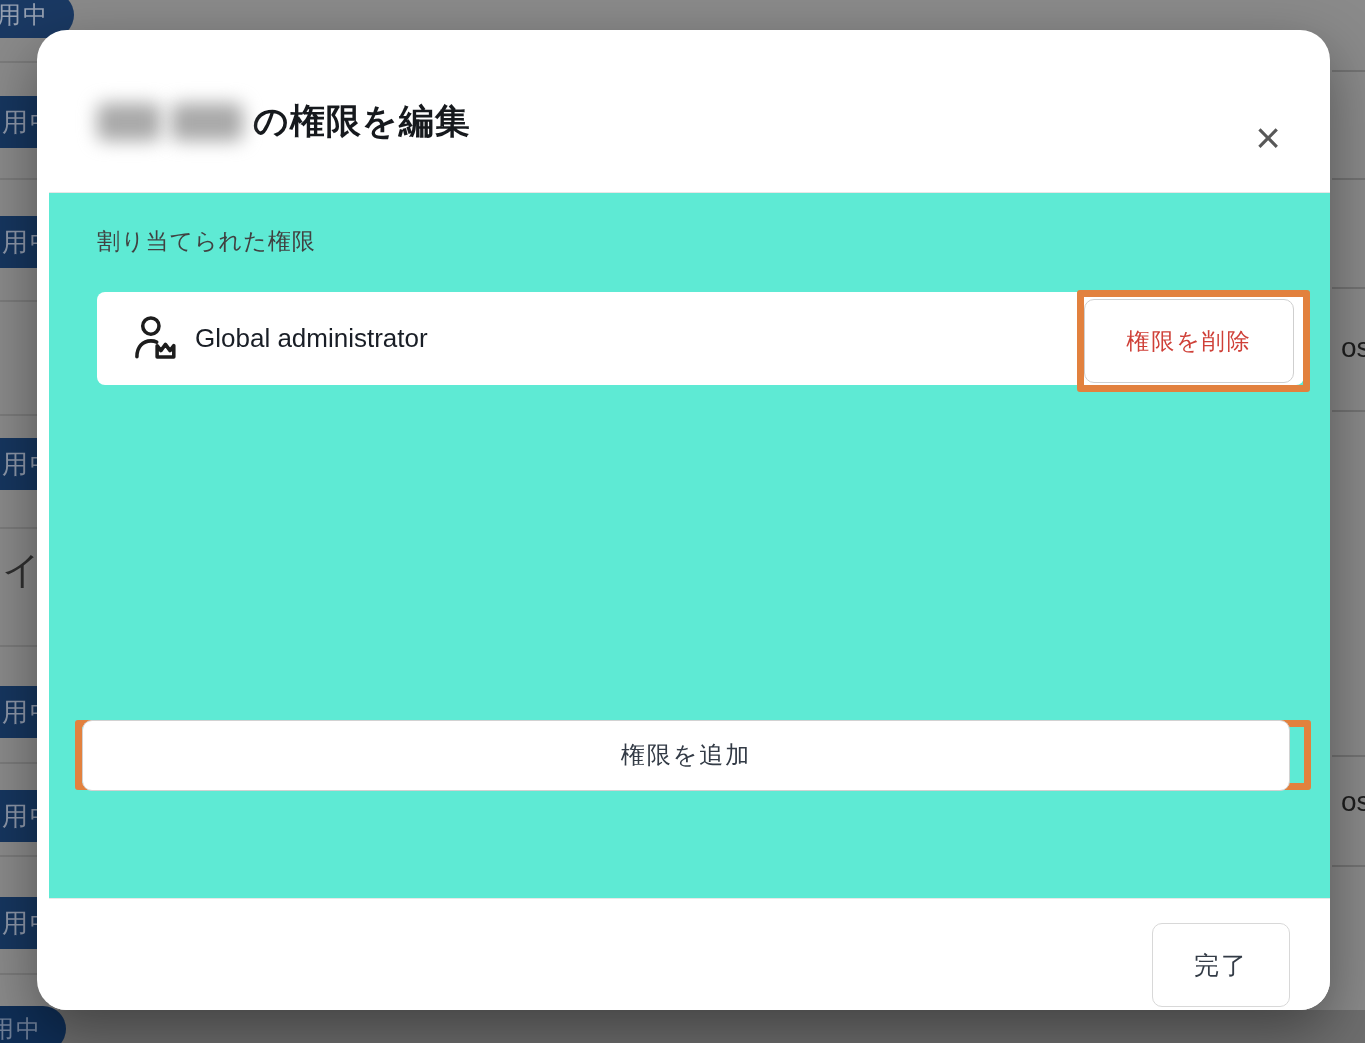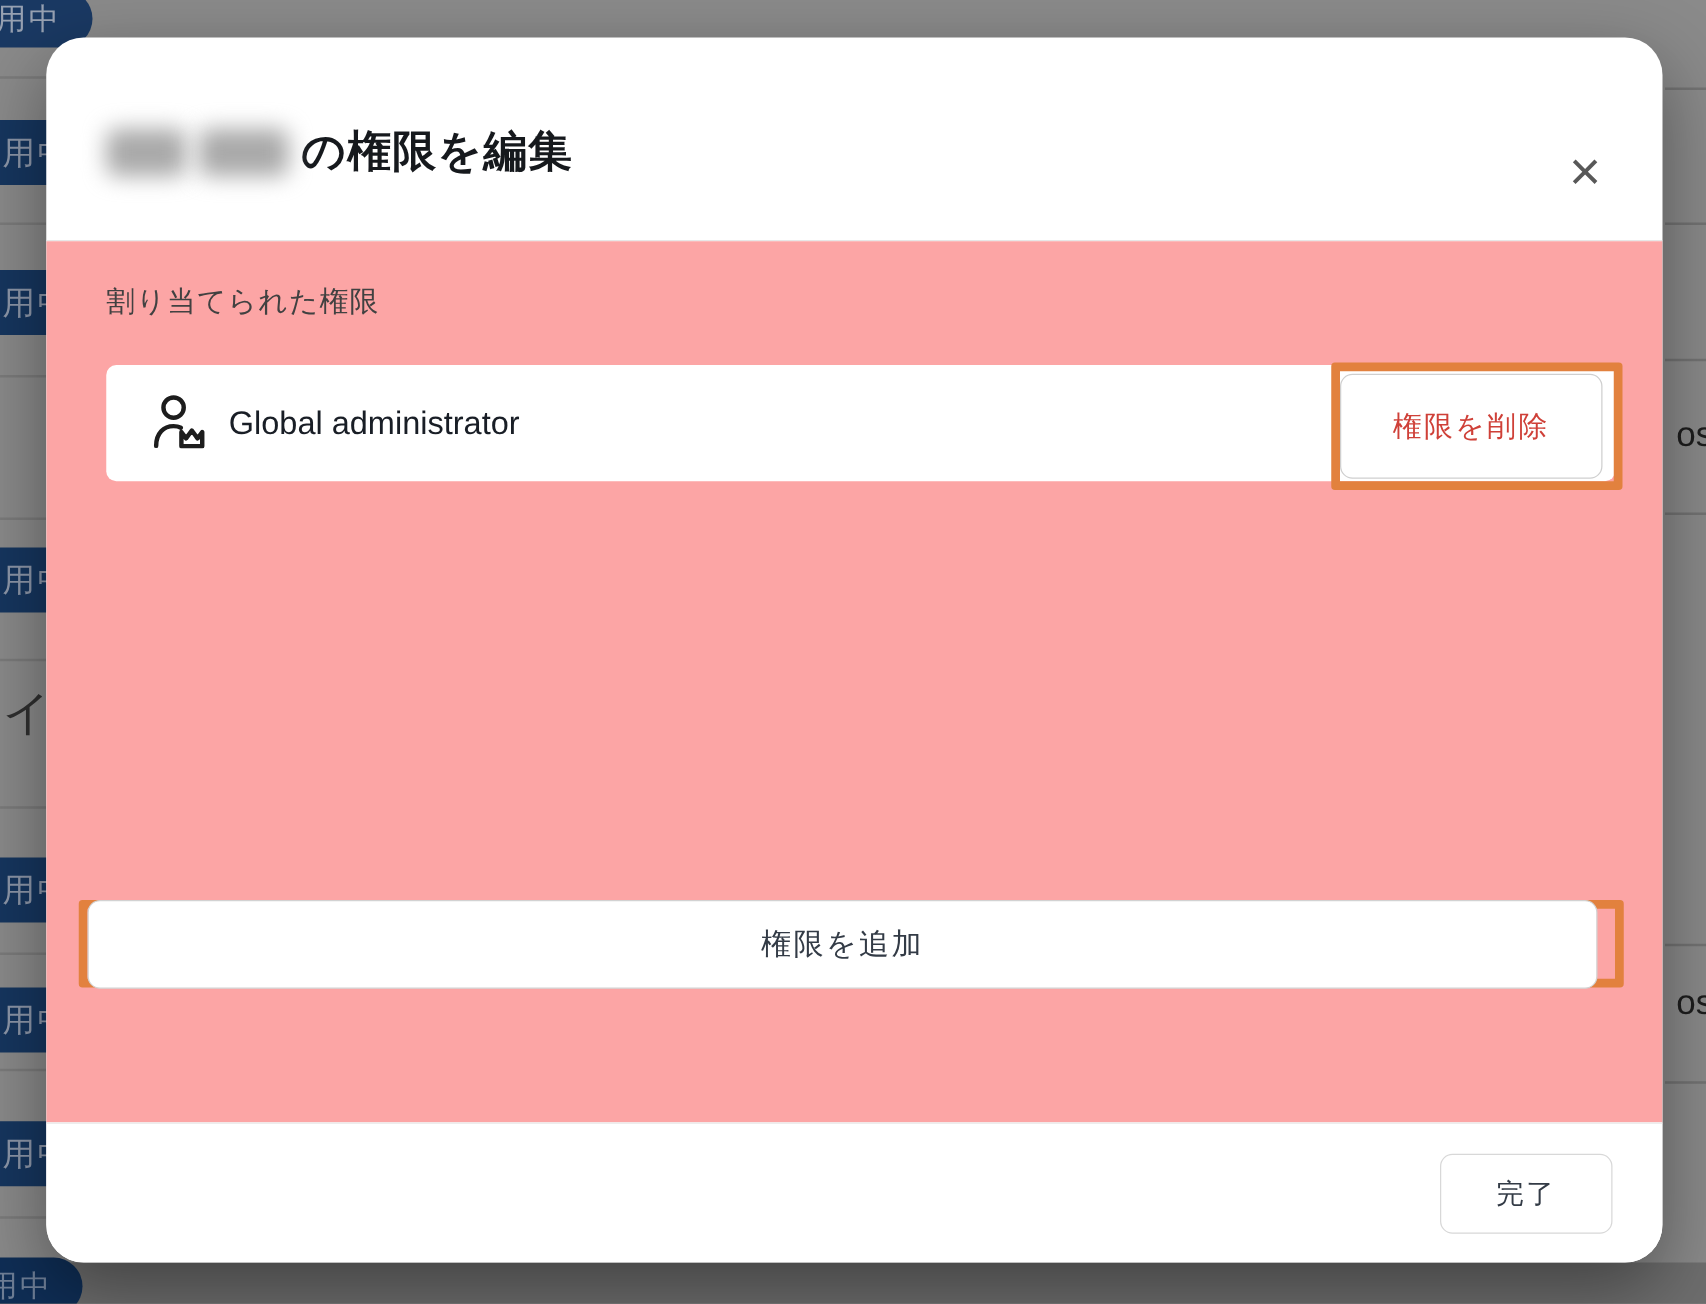--- a/index.html
+++ b/index.html
@@ -28,33 +28,33 @@
     padding-left:6px;justify-content:center;background:#0f2e56;color:#6f7f97;font-size:24px;}
   .bg-char{position:absolute;left:2px;top:545px;font-size:38px;color:#2f2f2f;}
   .bg-rtext{position:absolute;left:1341px;font-size:28px;color:#1d1d1d;white-space:nowrap;}
   .bg-bottomstrip{position:absolute;left:0;top:1010px;width:1365px;height:33px;background:#6e6e6e;}
   .bg-bottomrow{position:absolute;left:0;top:1010px;width:1365px;height:33px;}
 
   
   .modal{
     position:absolute;left:37px;top:30px;width:1293px;height:980px;
     background:#fff;border-radius:30px;box-shadow:0 22px 60px rgba(0,0,0,.40);
-    display:flex;flex-direction:column;overflow:hidden;
+    display:flex;flex-direction:column;overflow:hidden;padding-left:12px;
   }
   .modal-header{position:relative;height:163px;border-bottom:1px solid #e7e7e7;flex:0 0 auto;}
   .title-wrap{position:absolute;left:48px;top:68px;display:flex;align-items:center;gap:10px;}
   .blur-blob{width:64px;height:38px;border-radius:8px;background:#a9a9a9;filter:blur(9px);}
   .blur-blob.b2{width:72px;}
   .modal-title{font-size:35px;font-weight:700;color:#16191d;letter-spacing:1px;white-space:nowrap;}
   .close-btn{
     position:absolute;right:38px;top:84px;width:48px;height:48px;border:none;background:transparent;
     display:flex;align-items:center;justify-content:center;font-size:44px;font-weight:400;color:#585858;
     cursor:pointer;line-height:1;
   }
-  .modal-body{position:relative;flex:1 1 auto;background:#fca5a5;}
+  .modal-body{position:relative;flex:1 1 auto;background:#5eead4;}
   .section-label{position:absolute;left:48px;top:33px;font-size:23px;color:#414141;letter-spacing:1px;}
   .perm-card{
     position:absolute;left:48px;top:99px;width:1207px;height:93px;
     background:#fff;border-radius:8px;display:flex;align-items:center;
   }
   .perm-icon{width:50px;height:50px;margin-left:32px;color:#1d1d1d;flex:0 0 auto;}
   .perm-name{margin-left:16px;font-size:26px;font-weight:500;color:#191e26;white-space:nowrap;}
   .annotation{
     position:absolute;border:7px solid var(--annotation-orange);border-radius:3px;
     display:flex;align-items:center;justify-content:flex-start;
@@ -62,21 +62,21 @@
   .annotation.remove{left:1028px;top:97px;width:233px;height:102px;}
   .annotation.add{left:26px;top:527px;width:1236px;height:70px;}
   .btn{
     background:#fff;border:1px solid #cfcfcf;border-radius:10px;cursor:pointer;
     display:flex;align-items:center;justify-content:center;
     font-family:inherit;letter-spacing:2px;
   }
   .btn-remove{width:210px;height:84px;font-size:23px;color:var(--danger-red);}
   .btn-add{width:1208px;height:71px;font-size:24px;color:#333b46;border-color:#d2d2d2;}
   .modal-footer{position:relative;height:112px;background:#fff;border-top:1px solid #e8e8e8;flex:0 0 auto;}
-  .btn-done{position:absolute;right:40px;top:24px;width:138px;height:64px;font-size:22px;color:#333b46;border-color:#d8d8d8;}
+  .btn-done{position:absolute;right:40px;top:24px;width:138px;height:84px;font-size:25px;color:#333b46;border-color:#d8d8d8;}
 </style>
 </head>
 <body>
 
 <div class="screen">
 
   <div class="bg-hline" style="top:61px"></div>
   <div class="bg-hline" style="top:178px"></div>
   <div class="bg-hline" style="top:300px"></div>
   <div class="bg-hline" style="top:414px"></div>

